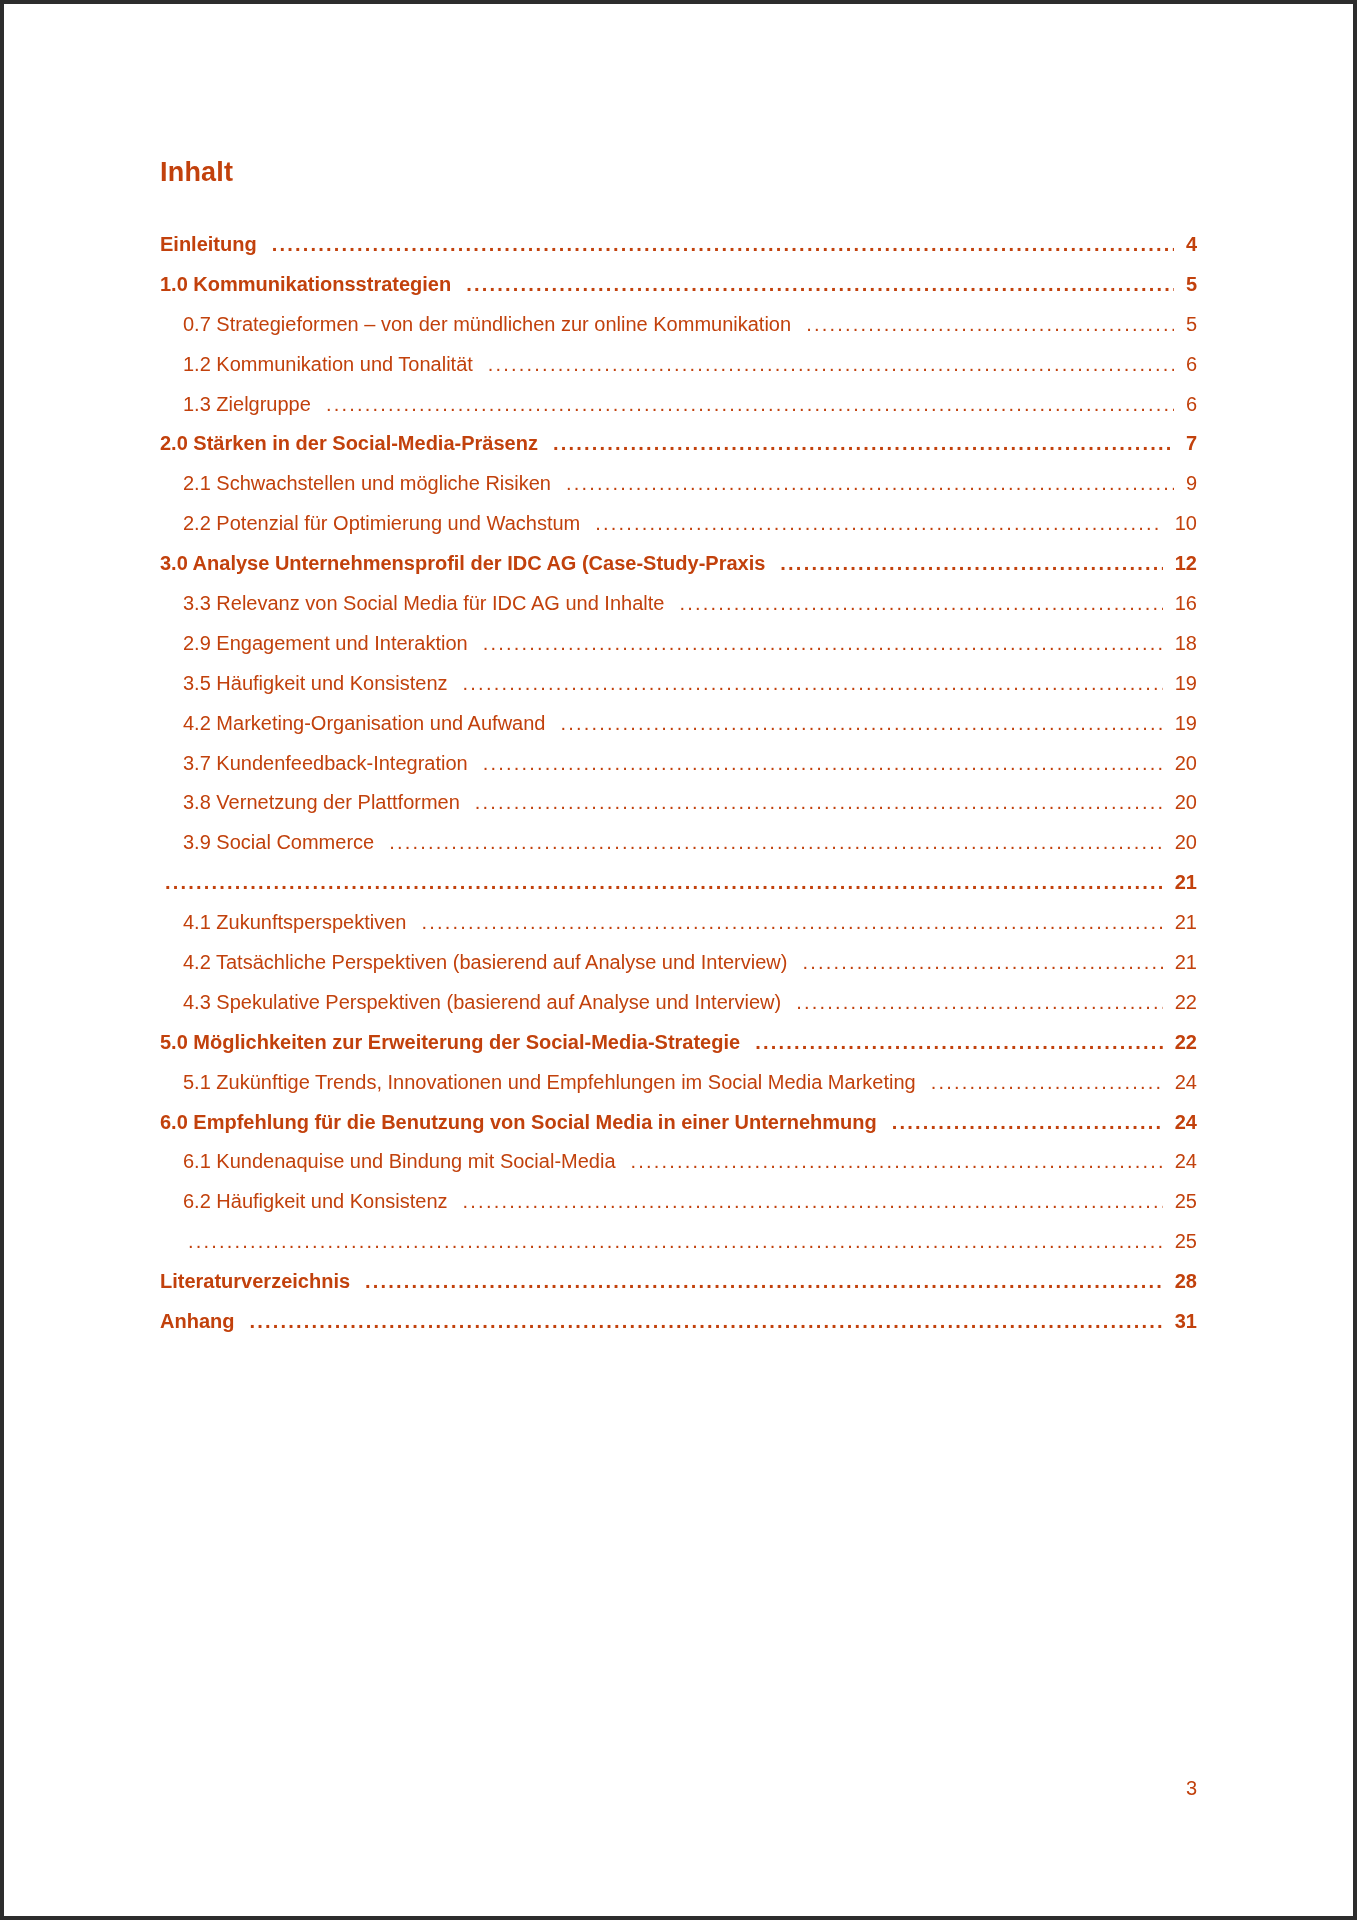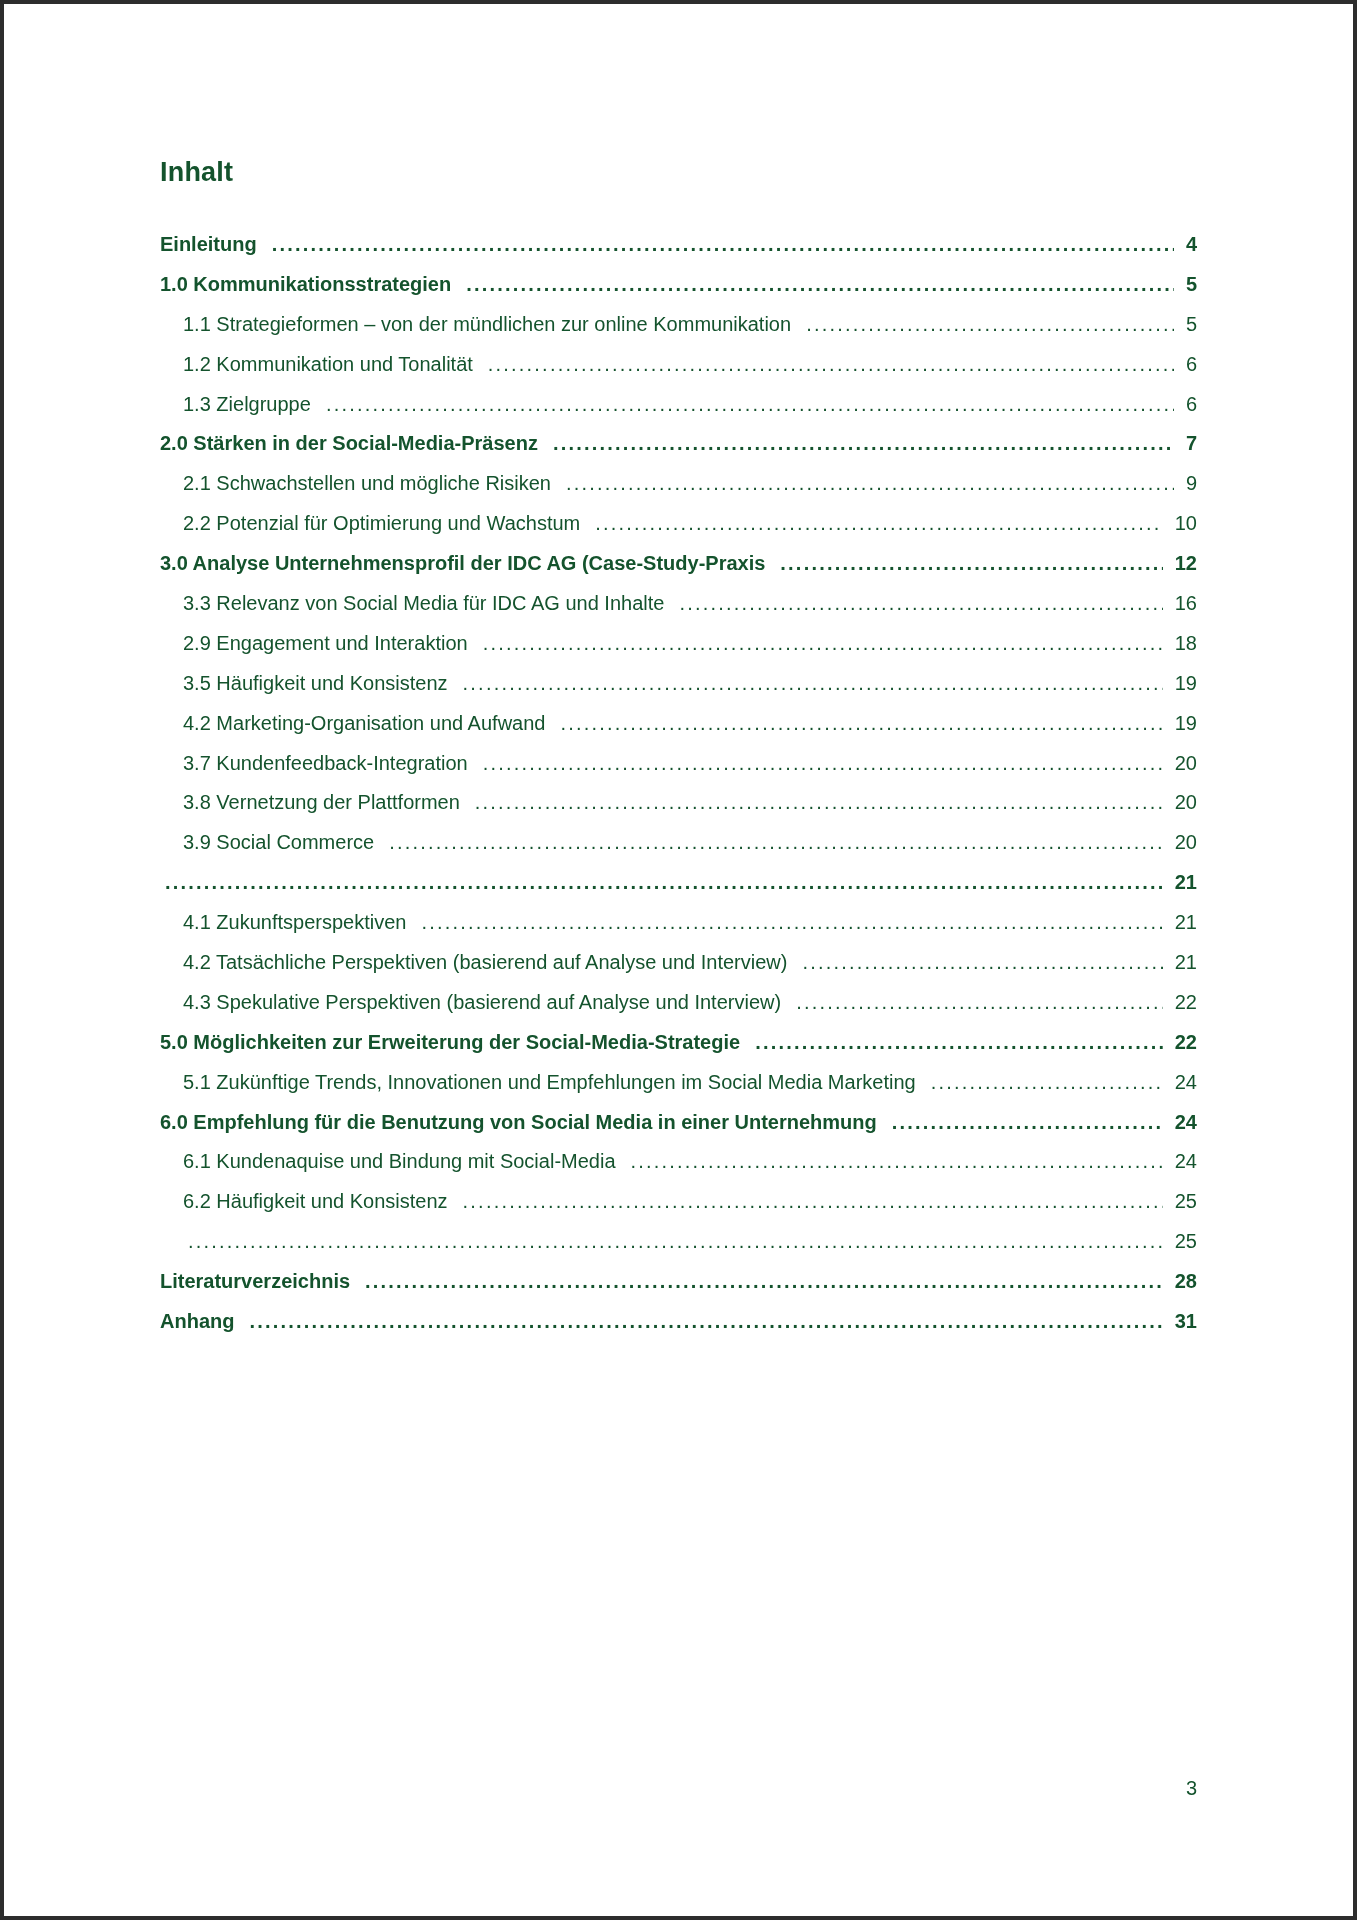--- a/index.html
+++ b/index.html
@@ -8,21 +8,21 @@
     background: #ffffff;
   }
   .page {
     position: relative;
     width: 1357px;
     height: 1920px;
     box-sizing: border-box;
     background: #ffffff;
     border: 4px solid #2d2d2d;
     font-family: "Liberation Sans", sans-serif;
-    color: #14532d;
+    color: #c2410c;
     overflow: hidden;
     text-align: right;
   }
   .heading {
     position: absolute;
     left: 156px;
     top: 152px;
     font-size: 27px;
     font-weight: bold;
     line-height: 1.2;
@@ -78,21 +78,21 @@
     <span class="toc-label">Einleitung</span>
     <span class="toc-dots"></span>
     <span class="toc-page">4</span>
   </div>
       <div class="toc-row lvl0 bold">
     <span class="toc-label">1.0 Kommunikationsstrategien</span>
     <span class="toc-dots"></span>
     <span class="toc-page">5</span>
   </div>
       <div class="toc-row lvl1">
-    <span class="toc-label">1.1 Strategieformen – von der mündlichen zur online Kommunikation</span>
+    <span class="toc-label">0.7 Strategieformen – von der mündlichen zur online Kommunikation</span>
     <span class="toc-dots"></span>
     <span class="toc-page">5</span>
   </div>
       <div class="toc-row lvl1">
     <span class="toc-label">1.2 Kommunikation und Tonalität</span>
     <span class="toc-dots"></span>
     <span class="toc-page">6</span>
   </div>
       <div class="toc-row lvl1">
     <span class="toc-label">1.3 Zielgruppe</span>

